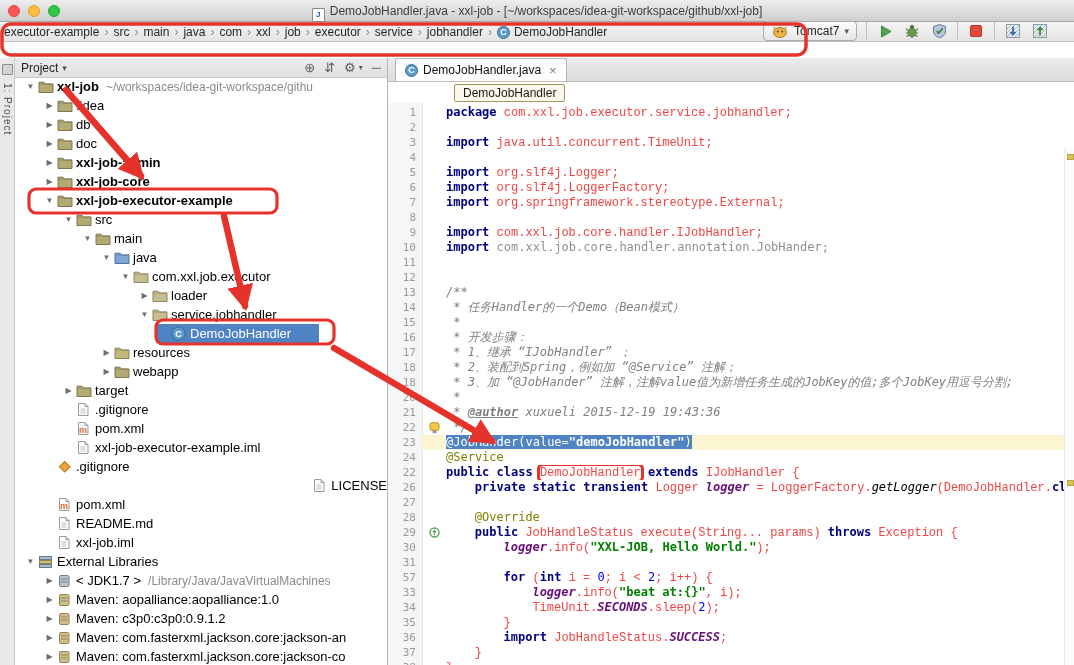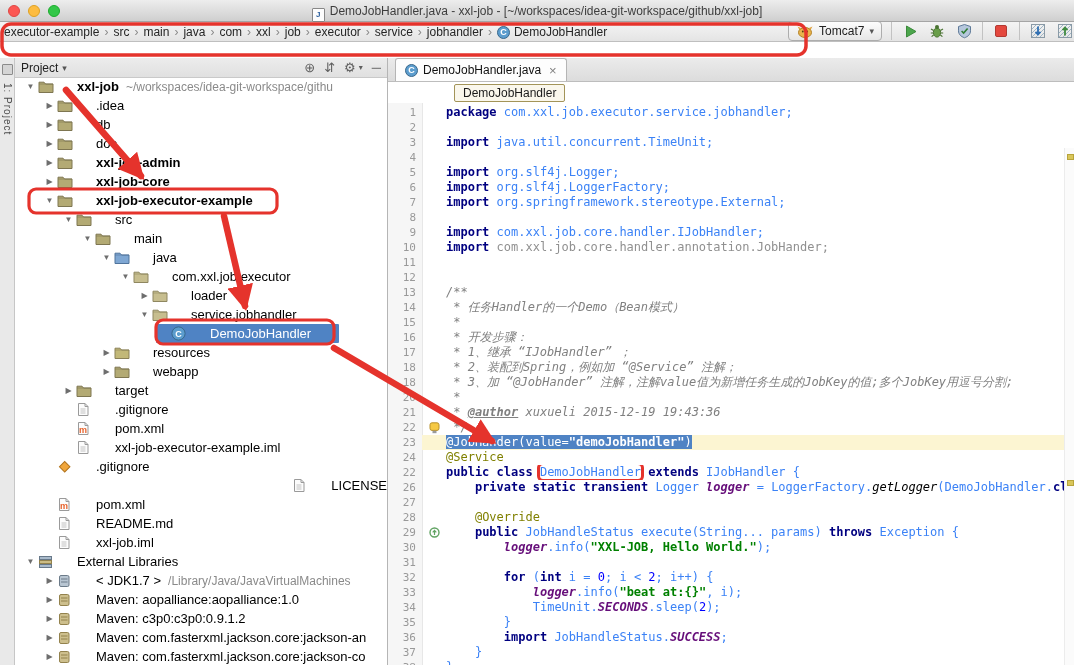--- a/index.html
+++ b/index.html
@@ -22,21 +22,21 @@
 
   
   #navbar{position:absolute;top:22px;left:0;width:100%;height:20px;box-sizing:border-box;
     background:linear-gradient(#f4f4f4,#e4e4e4);border-bottom:1px solid #bfbfbf;
     display:flex;align-items:flex-end;}
   #crumbs{display:flex;align-items:center;font-size:12px;color:#262626;padding-left:3px;white-space:nowrap;overflow:hidden;}
   .crumb{display:flex;align-items:center;gap:4px;padding:2px 1px;cursor:default;}
   .crumb-sep{color:#8a8a8a;margin:0 4px;font-size:12px;}
   .cicon{width:13px;height:13px;border-radius:50%;background:#5c9dce;border:1px solid #39688c;
     color:#fff;font-size:9px;font-weight:bold;display:inline-flex;align-items:center;justify-content:center;box-sizing:border-box;}
-  #run-controls{margin-left:auto;display:flex;align-items:center;gap:9px;padding-right:0;}
+  #run-controls{margin-left:auto;display:flex;align-items:center;gap:9px;padding-right:25px;}
   .runcfg{display:flex;align-items:center;gap:5px;font-size:12px;color:#222;
     border:1px solid #adadad;border-radius:4px;padding:2px 7px;background:linear-gradient(#fdfdfd,#e6e6e6);}
   .runcfg .caret{font-size:9px;color:#555;}
   .tb-icon{width:18px;height:18px;display:flex;align-items:center;justify-content:center;}
   .tb-sep{width:1px;height:18px;background:#c2c2c2;}
 
   
   #leftstrip{position:absolute;left:0;top:58px;width:15px;height:607px;box-sizing:border-box;
     background:#e9e9e9;border-right:1px solid #c6c6c6;display:flex;flex-direction:column;align-items:center;}
   .strip-icon{width:9px;height:9px;margin-top:6px;border:1px solid #8b8b8b;background:#d5d5d5;border-radius:1px;}
@@ -51,21 +51,21 @@
   .header-icons{margin-left:auto;display:flex;align-items:center;gap:9px;color:#5f5f5f;font-size:13px;}
   .header-icons span{line-height:1;}
   .hdr-caret{font-size:8px;margin-left:-6px;}
   #tree{position:absolute;top:19px;left:0;right:0;bottom:0;font-size:13px;color:#000;overflow:hidden;}
   .trow{height:19px;display:flex;align-items:center;white-space:nowrap;overflow:hidden;cursor:default;}
   .rowinner{display:flex;align-items:center;height:19px;}
   .trow.selected .rowinner{background:#4f83c4;color:#fff;padding-right:28px;border-radius:1px;}
   .arrow{flex:0 0 15px;width:15px;text-align:center;font-size:8px;color:#6e6e6e;}
   .trow.selected .arrow{color:#fff;}
   .ticon{flex:0 0 18px;width:18px;display:flex;align-items:center;}
-  .tlabel{padding-left:1px;margin-left:20px;}
+  .tlabel{padding-left:1px;}
   .tlabel.b{font-weight:bold;}
   .tsuffix{color:#8a8a8a;padding-left:7px;font-size:12px;}
 
   
   #editor{position:absolute;left:388px;top:58px;right:0;bottom:0;background:#fff;overflow:hidden;}
   .tabbar{height:24px;box-sizing:border-box;background:linear-gradient(#ebebeb,#dcdcdc);
     border-bottom:1px solid #bdbdbd;display:flex;align-items:flex-end;padding-left:7px;}
   .tab{height:23px;box-sizing:border-box;background:#fdfdfd;border:1px solid #b5b5b5;border-bottom:none;
     border-radius:3px 3px 0 0;display:flex;align-items:center;gap:5px;padding:0 9px;font-size:12px;color:#111;}
   .tab-close{color:#828282;font-size:13px;margin-left:3px;line-height:1;}
@@ -77,21 +77,21 @@
     background:#f6f6f6;border-right:1px solid #e7e7e7;}
   #code{position:absolute;inset:0;padding-top:2px;}
   .crow{display:flex;height:15px;white-space:pre;}
   .ln{flex:0 0 28px;width:28px;text-align:right;padding-right:6px;box-sizing:content-box;
     color:#999;font-size:11px;position:relative;z-index:1;}
   .islot{flex:0 0 24px;width:24px;display:flex;align-items:center;justify-content:center;}
   .txt{flex:1;overflow:hidden;}
   .crow.caret-row .txt,.crow.caret-row .islot{background:#fcf5d2;}
   
   .k{color:#000080;font-weight:bold;}
-  .p{color:#3b82f6;}
+  .p{color:#ef4444;font-family:Liberation Mono, monospace;}
   .s{color:#008000;font-weight:bold;}
   .c{color:#808080;font-style:italic;}
   .ct{color:#808080;font-style:italic;font-weight:bold;text-decoration:underline;}
   .a{color:#808000;}
   .n{color:#0000ff;}
   .f{color:#660e7a;font-weight:bold;font-style:italic;}
   .m{font-style:italic;}
   .g{color:#909090;}
   .sel{background:#4f83c4;color:#fff;}
   .annot{box-shadow:0 0 0 3px #e5332c;border-radius:3px;position:relative;z-index:4;}
@@ -672,21 +672,21 @@
           <div class="crow"><span class="ln">22</span><span class="islot"></span><span class="txt"><span class="k">public class </span><span class="p annot">DemoJobHandler</span><span class="k"> extends </span><span class="p">IJobHandler {</span></span></div>
           <div class="crow"><span class="ln">26</span><span class="islot"></span><span class="txt"><span class="p">    </span><span class="k">private static transient </span><span class="p">Logger </span><span class="f">logger</span><span class="p"> = LoggerFactory.</span><span class="m">getLogger</span><span class="p">(DemoJobHandler.</span><span class="k">class</span></span></div>
           <div class="crow"><span class="ln">27</span><span class="islot"></span><span class="txt"></span></div>
           <div class="crow"><span class="ln">28</span><span class="islot"></span><span class="txt"><span class="p">    </span><span class="a">@Override</span></span></div>
           <div class="crow"><span class="ln">29</span><span class="islot"><svg width="11" height="11" viewBox="0 0 11 11">
                 <circle cx="5.5" cy="5.5" r="4.5" fill="#fff" stroke="#61a363" stroke-width="1.4"></circle>
                 <path d="M5.5 8 V3.8 M3.7 5.3 L5.5 3.4 L7.3 5.3" fill="none" stroke="#61a363" stroke-width="1.2"></path>
               </svg></span><span class="txt"><span class="p">    </span><span class="k">public </span><span class="p">JobHandleStatus execute(String... params) </span><span class="k">throws </span><span class="p">Exception {</span></span></div>
           <div class="crow"><span class="ln">30</span><span class="islot"></span><span class="txt"><span class="p">        </span><span class="f">logger</span><span class="p">.info(</span><span class="s">"XXL-JOB, Hello World."</span><span class="p">);</span></span></div>
           <div class="crow"><span class="ln">31</span><span class="islot"></span><span class="txt"></span></div>
-          <div class="crow"><span class="ln">32</span><span class="islot"></span><span class="txt"><span class="p">        </span><span class="k">for </span><span class="p">(</span><span class="k">int </span><span class="p">i = </span><span class="n">0</span><span class="p">; i &lt; </span><span class="n">2</span><span class="p">; i++) {</span></span></div>
+          <div class="crow"><span class="ln">57</span><span class="islot"></span><span class="txt"><span class="p">        </span><span class="k">for </span><span class="p">(</span><span class="k">int </span><span class="p">i = </span><span class="n">0</span><span class="p">; i &lt; </span><span class="n">2</span><span class="p">; i++) {</span></span></div>
           <div class="crow"><span class="ln">33</span><span class="islot"></span><span class="txt"><span class="p">            </span><span class="f">logger</span><span class="p">.info(</span><span class="s">"beat at:{}"</span><span class="p">, i);</span></span></div>
           <div class="crow"><span class="ln">34</span><span class="islot"></span><span class="txt"><span class="p">            </span><span class="p">TimeUnit.</span><span class="f">SECONDS</span><span class="p">.sleep(</span><span class="n">2</span><span class="p">);</span></span></div>
           <div class="crow"><span class="ln">35</span><span class="islot"></span><span class="txt"><span class="p">        }</span></span></div>
           <div class="crow"><span class="ln">36</span><span class="islot"></span><span class="txt"><span class="p">        </span><span class="k">import </span><span class="p">JobHandleStatus.</span><span class="f">SUCCESS</span><span class="p">;</span></span></div>
           <div class="crow"><span class="ln">37</span><span class="islot"></span><span class="txt"><span class="p">    }</span></span></div>
           <div class="crow"><span class="ln">38</span><span class="islot"></span><span class="txt"><span class="p">}</span></span></div>
         </div>
       <div class="stripe">
         <div class="mark" style="top:6px"></div>
         <div class="mark" style="top:332px"></div>

